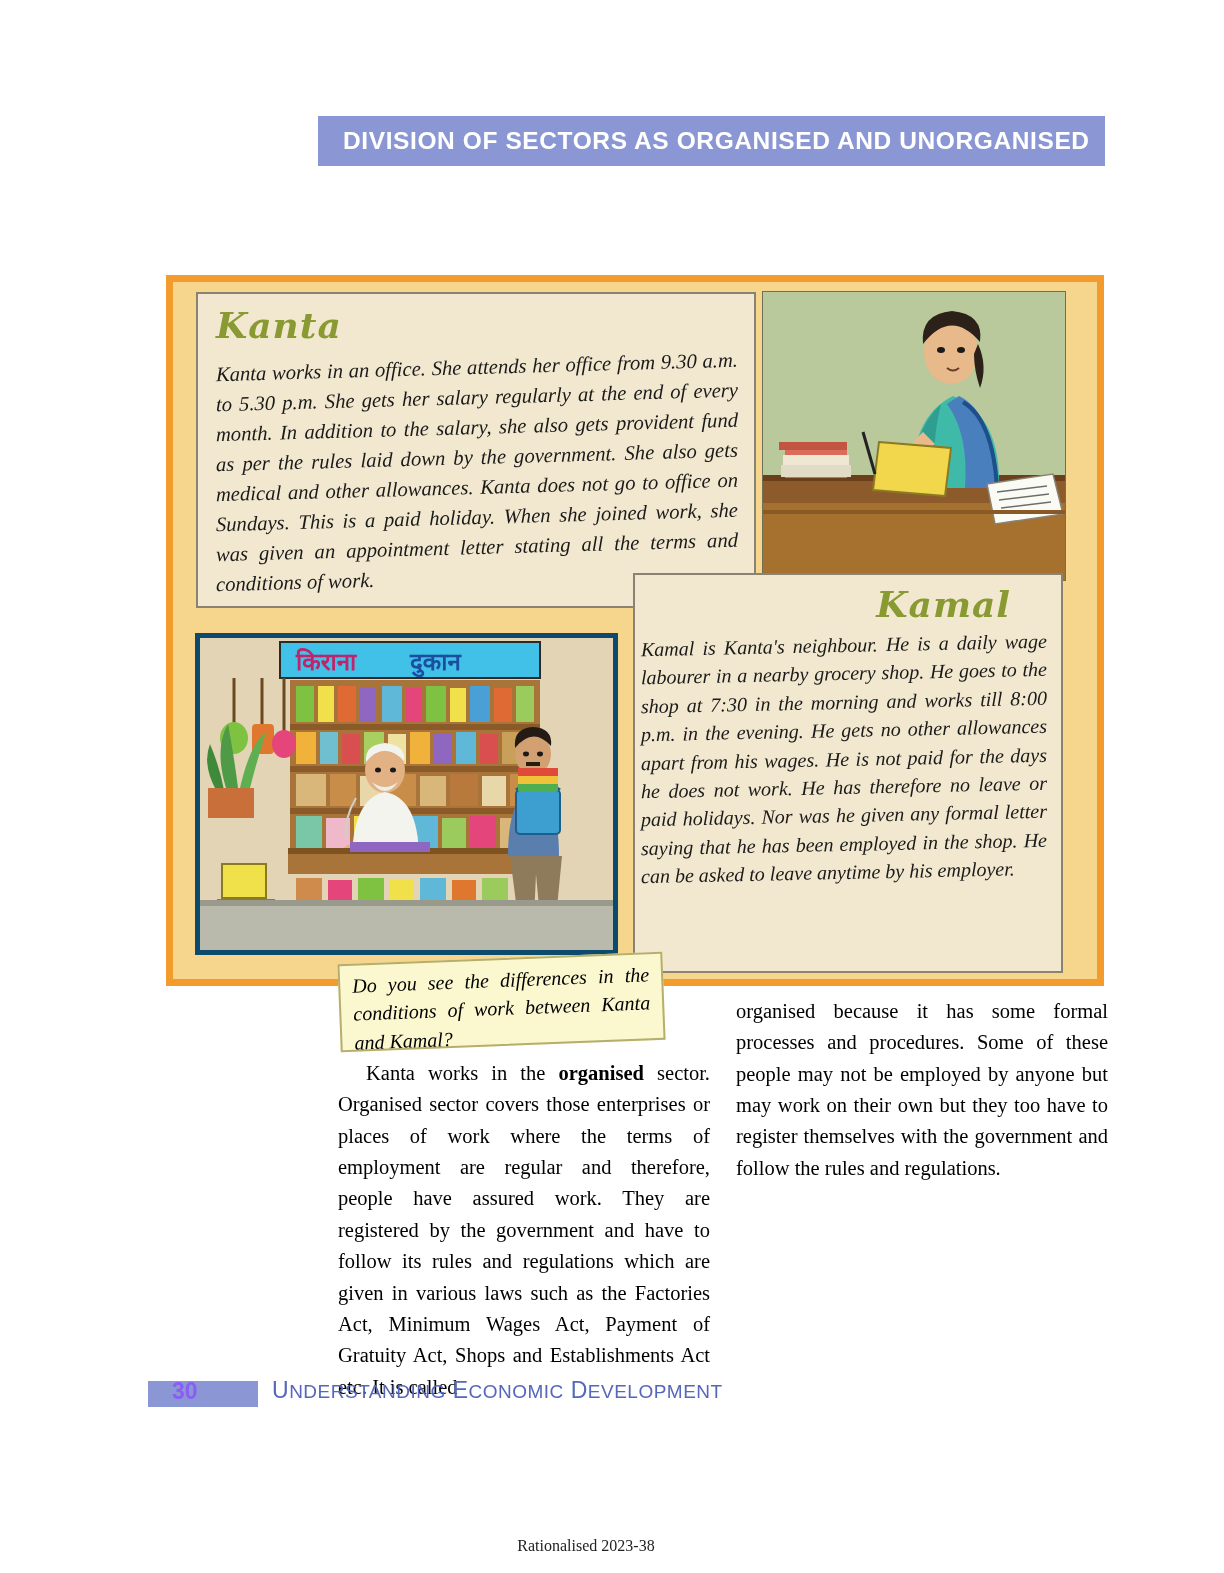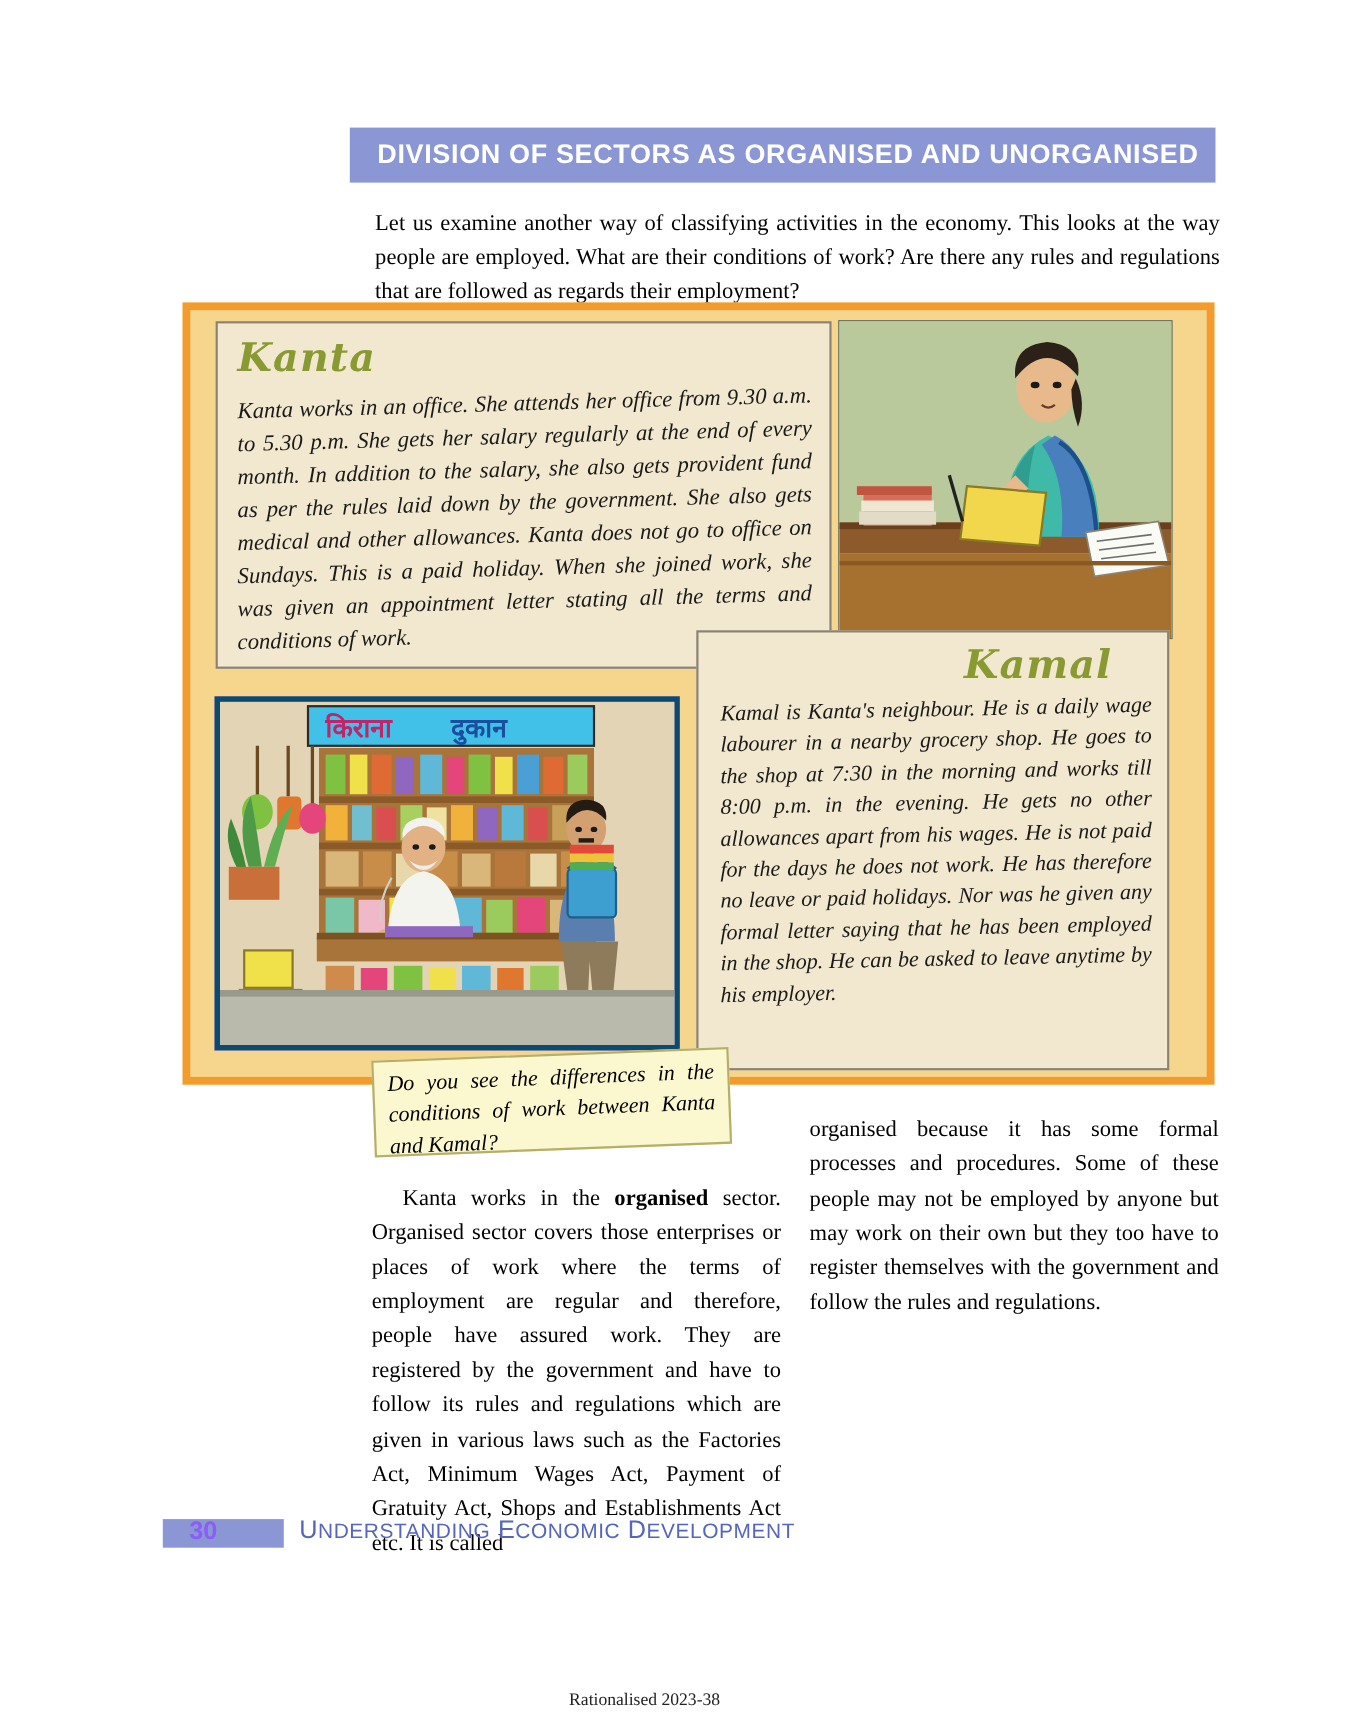--- a/index.html
+++ b/index.html
@@ -98,21 +98,21 @@
   
   .note-kamal {
     position: absolute;
     left: 633px;
     top: 573px;
     width: 430px;
     height: 400px;
     background: #f2e8cf;
     border: 2px solid #8a8373;
     box-sizing: border-box;
-    padding: 6px 14px 8px 20px;
+    padding: 6px 14px 8px 6px;
   }
   .note-kamal .note-body { font-size: 20px; line-height: 1.42; transform: skewY(-1.2deg); }
 
   
   .callout {
     position: absolute;
     left: 339px;
     top: 958px;
     width: 325px;
     height: 88px;
@@ -156,21 +156,21 @@
   .col {
     position: absolute;
     width: 372px;
     font-size: 20.5px;
     line-height: 1.53;
     text-align: justify;
     color: #000;
   }
   .col-left  { left: 338px; top: 1058px; }
   .col-right { left: 736px; top: 996px; }
-  .col p { margin: 16px 0 13px 0; text-indent: 28px; }
+  .col p { margin: 0 0 13px 0; text-indent: 28px; }
   .col p.no-indent { text-indent: 0; }
   .col b { font-weight: bold; }
 
   
   .footer-bar {
     position: absolute;
     left: 148px;
     top: 1381px;
     width: 110px;
     height: 26px;
@@ -206,21 +206,20 @@
     color: #222;
   }
 </style>
 </head>
 <body>
 
 <div class="page">
 
   <div class="section-heading">DIVISION OF SECTORS AS ORGANISED AND UNORGANISED</div>
 
-  <div class="intro">Let us examine another way of classifying activities in the economy. This looks at the way people are employed. What are their conditions of work? Are there any rules and regulations that are followed as regards their employment?</div>
 
   <div class="story-box"></div>
 
   <div class="img-office">
     <svg width="302" height="288" viewBox="0 0 302 288">
       <rect x="0" y="0" width="302" height="288" fill="#b9c99c"></rect>
 
       <rect x="0" y="0" width="302" height="185" fill="#b9c99c"></rect>
 
       <rect x="0" y="183" width="302" height="28" fill="#8d5b2b"></rect>

